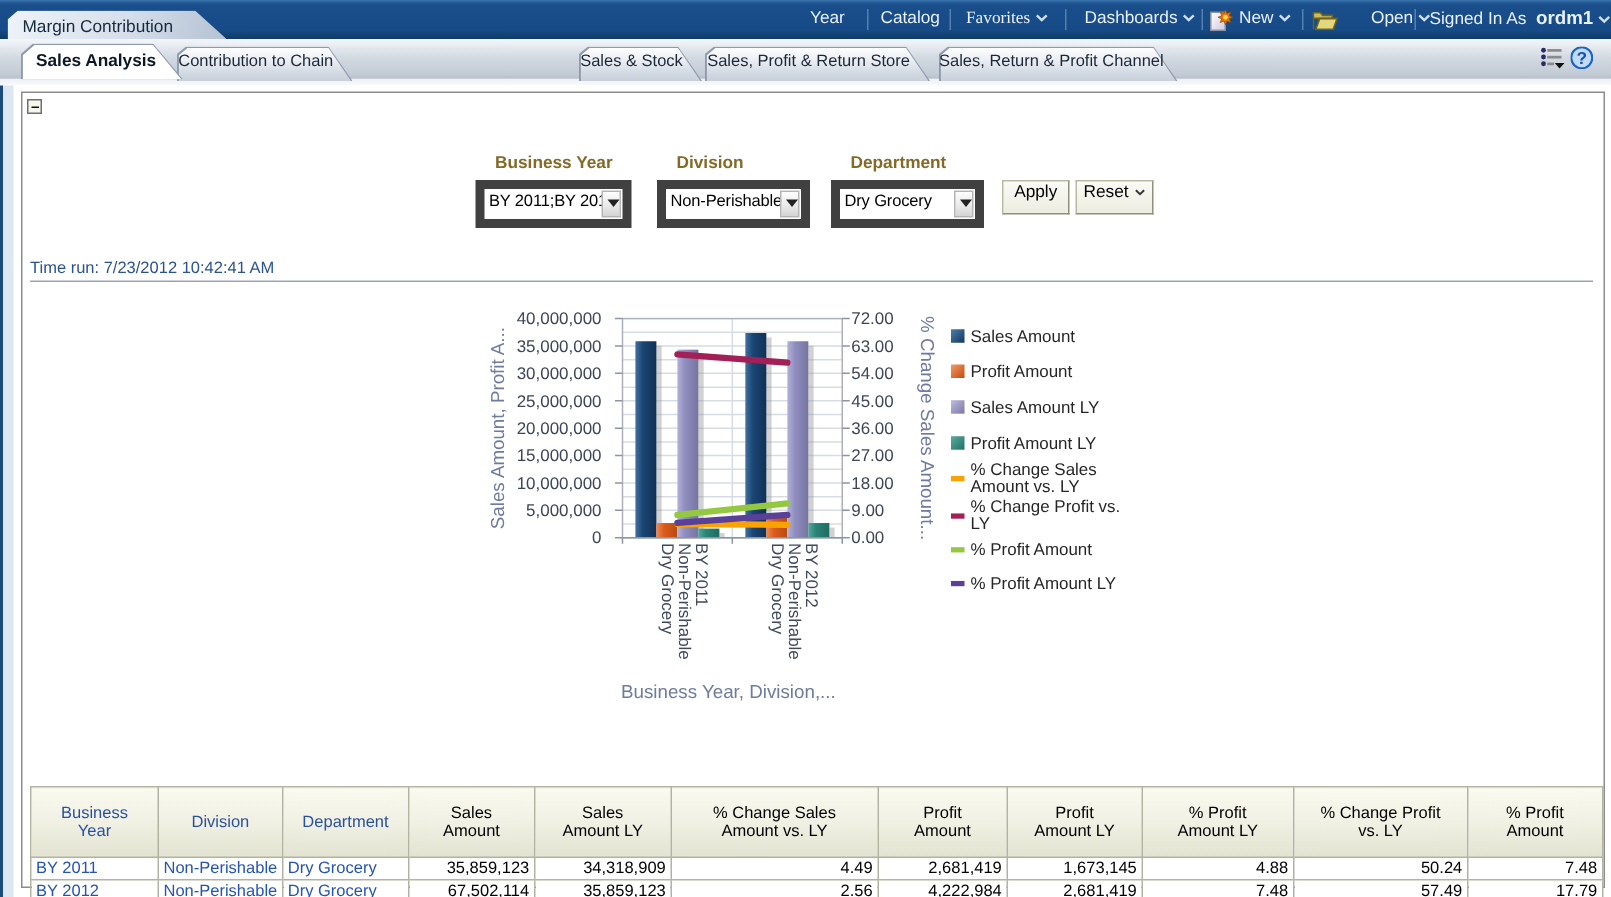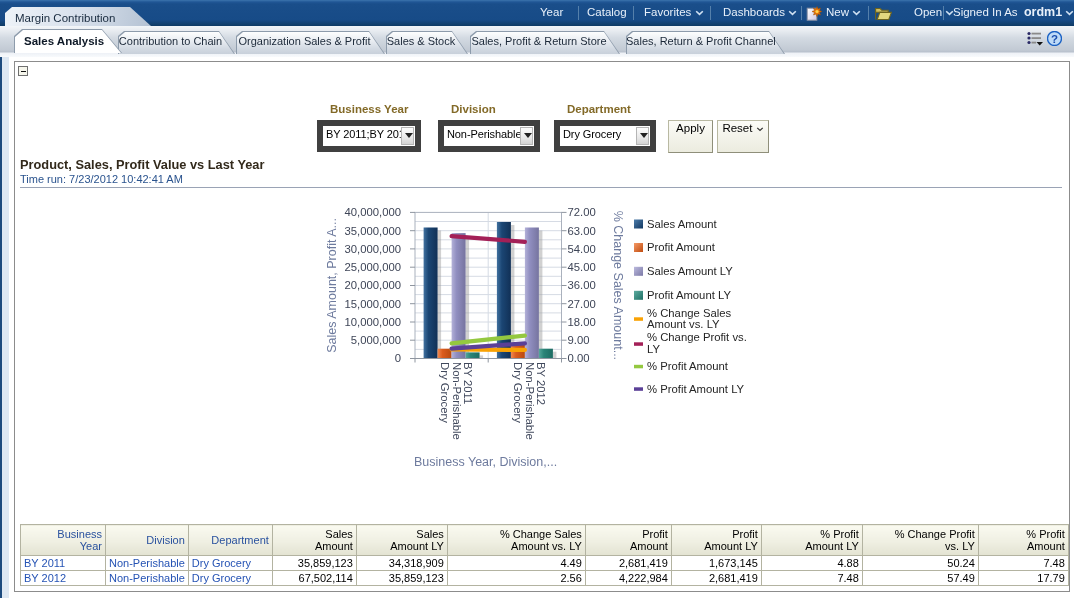--- a/index.html
+++ b/index.html
@@ -42,50 +42,50 @@
 #minusbox:after { content:""; position:absolute; left:1.5px; top:3.5px; width:5px; height:1.5px; background:#111; }
 
 
 .plabel { position:absolute; font-size:11.5px; font-weight:bold; color:#836a28;padding-left:12px; }
 .psel { position:absolute; height:32px; background:#fff; border:6px solid #404040; font-size:11px; letter-spacing:-0.1px; color:#000; }
 .psel .st { position:absolute; left:3px; top:2px; white-space:nowrap; }
 .psel .sb { position:absolute; right:1px; top:1px; bottom:1px; width:13px; border:1px solid #b5b5b5;
   background:linear-gradient(#fdfdfd,#e8e8e8 60%,#d4d4d4); }
 .psel .sb:after { content:""; position:absolute; left:2.5px; top:5px; width:0; height:0;
   border-left:4px solid transparent; border-right:4px solid transparent; border-top:5px solid #222; }
-.btn { position:absolute; height:33px; border:1px solid #b9b9a2; border-bottom-color:#8f8f7a; border-right-color:#8f8f7a;
+.btn { position:absolute; height:23px; border:1px solid #b9b9a2; border-bottom-color:#8f8f7a; border-right-color:#8f8f7a;
   background:linear-gradient(#fbfbf7,#ececdf); font-size:11.5px; color:#000; text-align:center; }
 
 
 #hd1 { position:absolute; left:20px; top:157px; font-size:12.8px; font-weight:bold; color:#32291b; }
 #hd2 { position:absolute; left:20px; top:173px; font-size:11px; color:#2a538e; }
 #hrule { position:absolute; left:20px; top:187px; width:1042px; height:1px; background:#9aa3b5; }
 
 
 #dtable { position:absolute; left:20px; top:524px; border-collapse:collapse; table-layout:fixed; }
 #dtable td, #dtable th { border:1px solid #b3b3a1; font-size:11px; font-weight:normal; overflow:hidden; white-space:nowrap; }
-#dtable th { background:linear-gradient(#fafaf0,#efefe2 55%,#e3e3d2); text-align:right; padding:1px 3px; height:31px; vertical-align:middle; color:#000; }
+#dtable th { background:linear-gradient(#fafaf0,#efefe2 55%,#e3e3d2); text-align:center; padding:1px 3px; height:47px; vertical-align:middle; color:#000; }
 #dtable th.bl { color:#29519e; }
 #dtable td { height:15px; padding:0 3px; background:#fff; }
 #dtable td.bl { color:#2553b4; }
 #dtable td.num { text-align:right; color:#000; }
 </style>
 </head>
 <body>
 <div id="page">
 
   <div id="topbar"></div>
   <div id="mctab">
       <span>Margin Contribution</span>
     </div>
   <div class="nav" style="left:540px;">Year</div>
   <div class="navsep" style="left:578px;"></div>
   <div class="nav" style="left:587px;">Catalog</div>
   <div class="navsep" style="left:633px;"></div>
-  <div class="nav" style="left:644px;">Favorites <svg class="chev" viewBox="0 0 9 6">
+  <div class="nav" style="left:644px;font-family:Liberation Serif, serif;">Favorites <svg class="chev" viewBox="0 0 9 6">
         <path d="M1.2 1.2 L4.5 4.4 L7.8 1.2" stroke="#cfe0f2" stroke-width="1.6" fill="none"></path>
       </svg></div>
   <div class="navsep" style="left:710px;"></div>
   <div class="nav" style="left:723px;">Dashboards <svg class="chev" viewBox="0 0 9 6">
         <path d="M1.2 1.2 L4.5 4.4 L7.8 1.2" stroke="#cfe0f2" stroke-width="1.6" fill="none"></path>
       </svg></div>
   <div class="navsep" style="left:801px;"></div>
   <svg style="position:absolute; left:806px; top:6px;" width="16" height="16" viewBox="0 0 16 16">
     <defs>
         <linearGradient id="pg" x1="0" y1="0" x2="1" y2="1">
@@ -111,25 +111,20 @@
   <div class="navsep" style="left:943px;"></div>
   <div class="nav" style="left:953px;">Signed In As&nbsp; <b style="font-size:12.5px;">ordm1</b> <svg class="chev" viewBox="0 0 9 6">
         <path d="M1.2 1.2 L4.5 4.4 L7.8 1.2" stroke="#cfe0f2" stroke-width="1.6" fill="none"></path>
       </svg></div>
 
   <div id="tabstrip"></div>
   <div class="tab" style="left:118px; width:117px;">
     <div class="tb" style="clip-path:polygon(0 100%, 0 5px, 6px 0, 101px 0, 117px 100%);"></div>
     <div class="tf" style="clip-path:polygon(0 100%, 0 5px, 6px 0, 100px 0, 115px 100%);"></div>
     <div class="tt">Contribution to Chain</div>
-  </div>
-  <div class="tab" style="left:236px; width:149px;">
-    <div class="tb" style="clip-path:polygon(0 100%, 0 5px, 6px 0, 133px 0, 149px 100%);"></div>
-    <div class="tf" style="clip-path:polygon(0 100%, 0 5px, 6px 0, 132px 0, 147px 100%);"></div>
-    <div class="tt">Organization Sales &amp; Profit</div>
   </div>
   <div class="tab" style="left:386px; width:82px;">
     <div class="tb" style="clip-path:polygon(0 100%, 0 5px, 6px 0, 66px 0, 82px 100%);"></div>
     <div class="tf" style="clip-path:polygon(0 100%, 0 5px, 6px 0, 65px 0, 80px 100%);"></div>
     <div class="tt">Sales &amp; Stock</div>
   </div>
   <div class="tab" style="left:626px; width:159px;">
     <div class="tb" style="clip-path:polygon(0 100%, 0 5px, 6px 0, 143px 0, 159px 100%);"></div>
     <div class="tf" style="clip-path:polygon(0 100%, 0 5px, 6px 0, 142px 0, 157px 100%);"></div>
     <div class="tt">Sales, Return &amp; Profit Channel</div>
@@ -177,21 +172,20 @@
     </div>
   <div class="psel" style="left:554px; top:120px; width:102px;">
       <span class="st">Dry Grocery</span>
       <span class="sb"></span>
     </div>
   <div class="btn" style="left:668px; top:120px; width:45px; line-height:15px;">Apply</div>
   <div class="btn" style="left:717px; top:120px; width:52px; line-height:15px;">Reset <svg class="chev" viewBox="0 0 9 6" style="width:8px;height:5px;">
         <path d="M1.2 1 L4.5 4.2 L7.8 1" stroke="#333" stroke-width="1.5" fill="none"></path>
       </svg></div>
 
-  <div id="hd1">Product, Sales, Profit Value vs Last Year</div>
   <div id="hd2">Time run: 7/23/2012 10:42:41 AM</div>
   <div id="hrule"></div>
 
   <svg id="chart" style="position:absolute; left:300px; top:195px;" width="500" height="280" viewBox="0 0 500 280" font-family="Liberation Sans, sans-serif">
     <defs>
       <linearGradient id="gBlue" x1="0" y1="0" x2="1" y2="0">
         <stop offset="0" stop-color="#41719f"></stop>
           <stop offset="0.35" stop-color="#1b4674"></stop>
           <stop offset="1" stop-color="#113056"></stop>
       </linearGradient>

